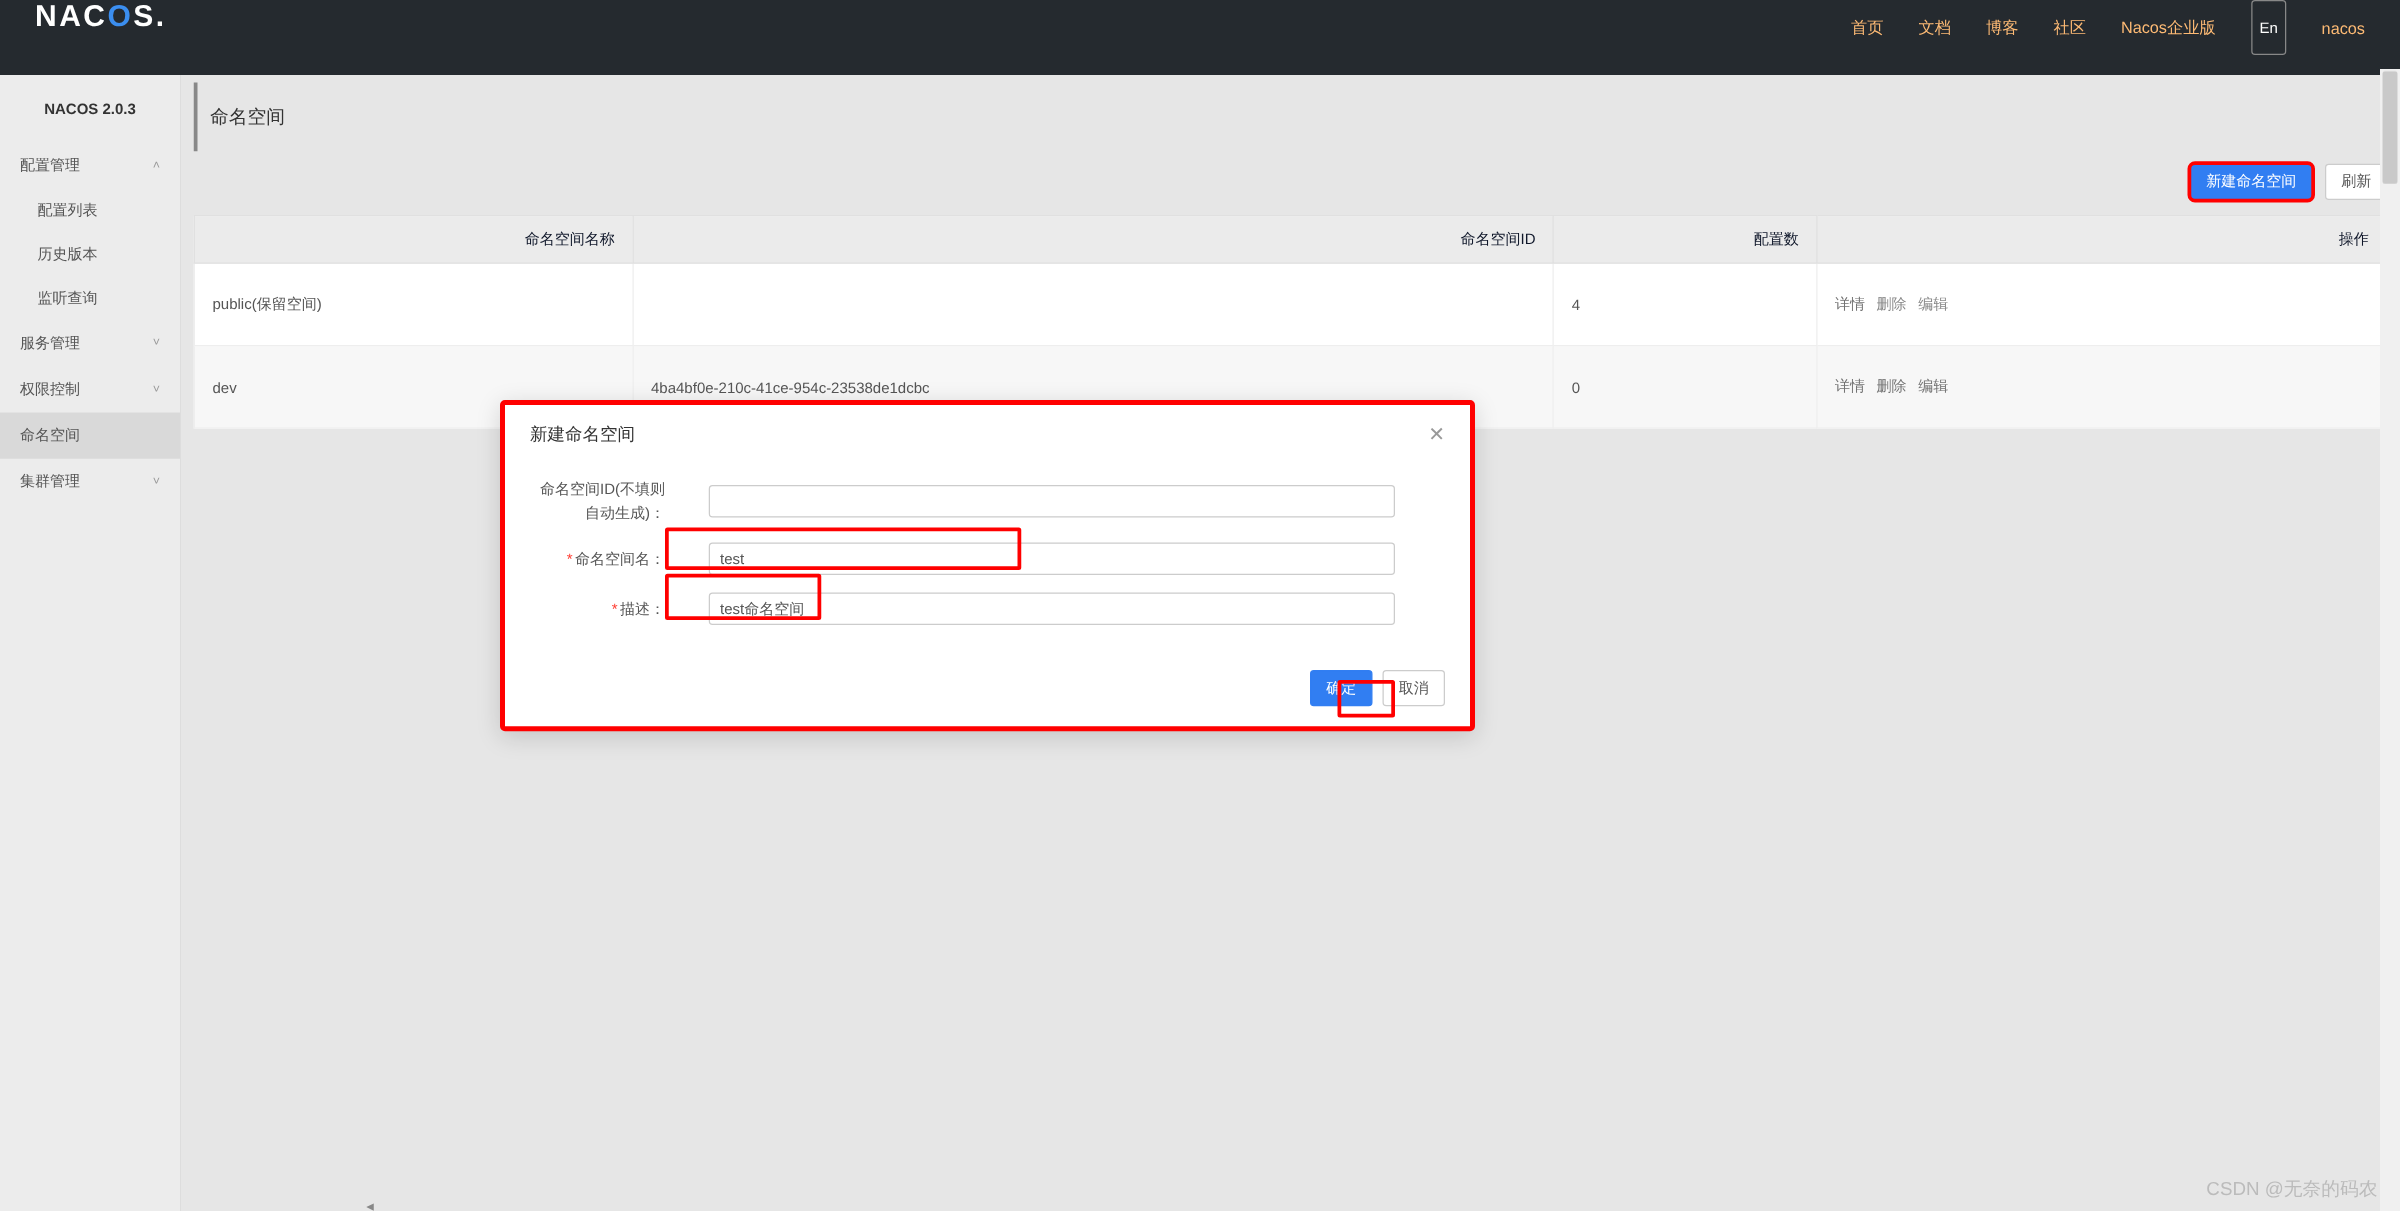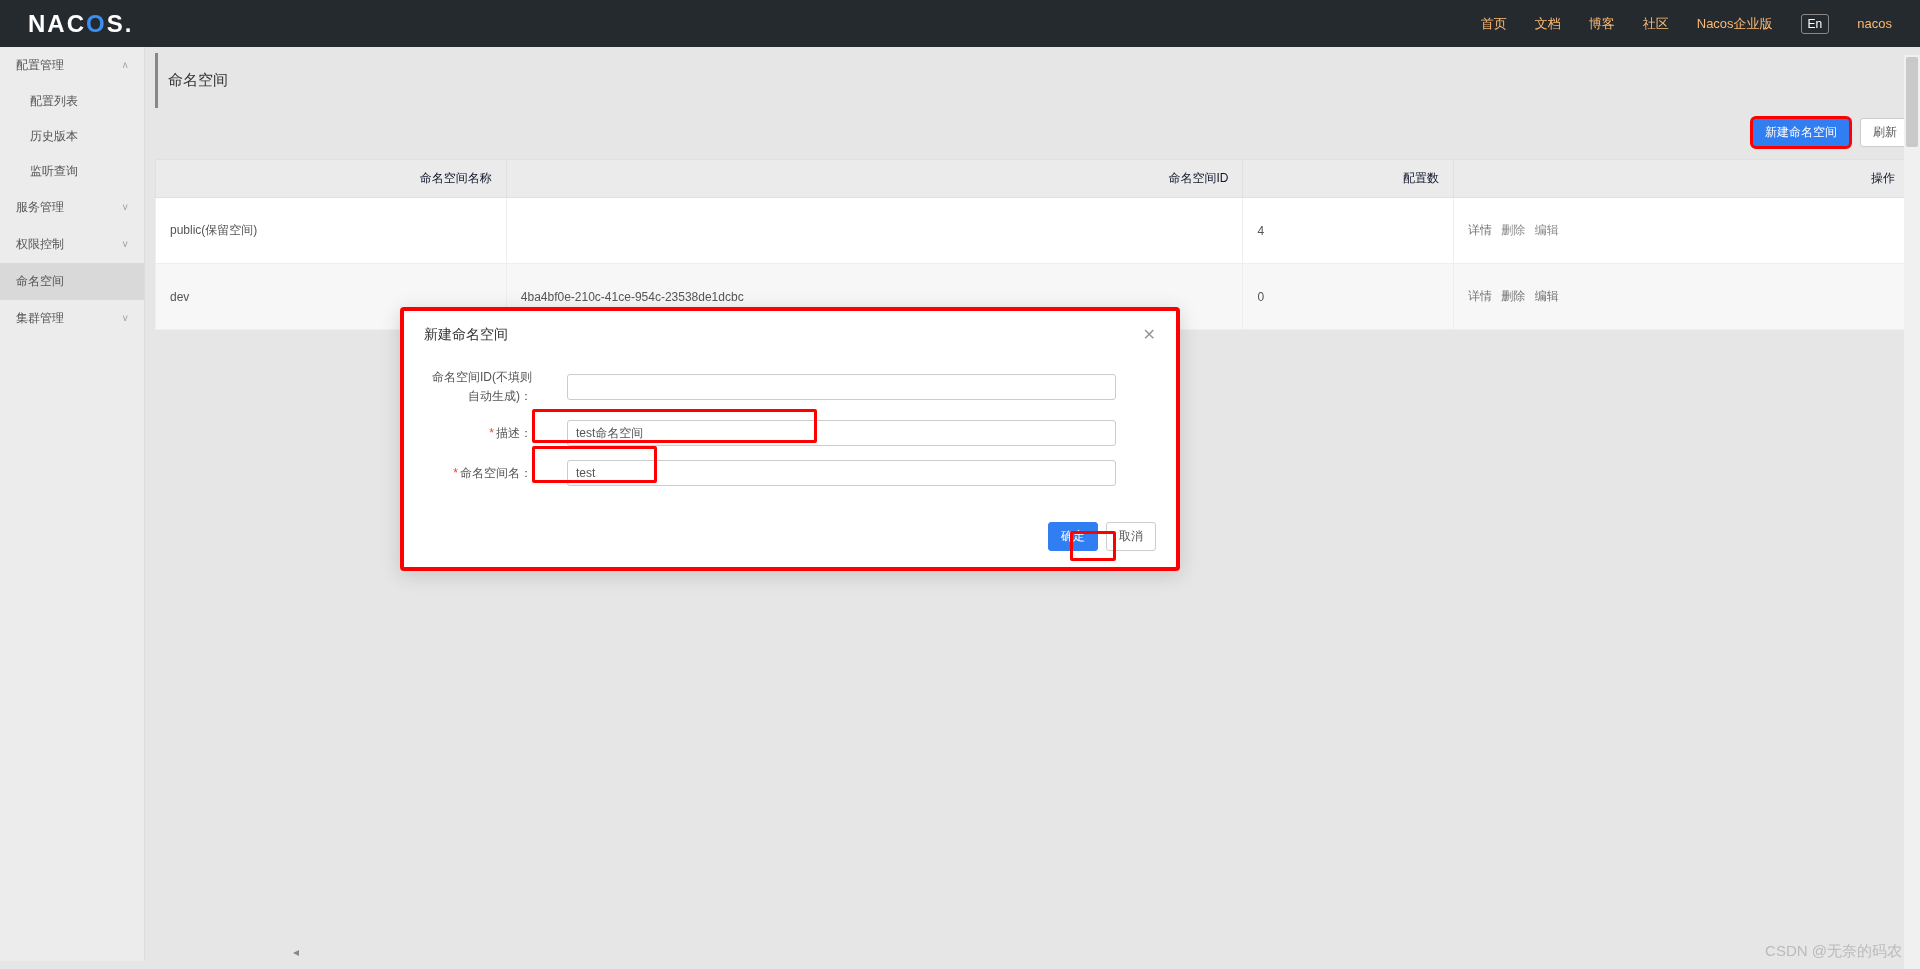--- a/index.html
+++ b/index.html
@@ -1,23 +1,23 @@
 <!DOCTYPE html>
 <html><head>
 <meta charset="utf-8">
 <style>
   * { box-sizing: border-box; margin: 0; padding: 0; }
   body { font-family: "Helvetica Neue", Arial, "PingFang SC", "Microsoft YaHei", sans-serif; font-size: 12px; color: #333; background: #e6e6e6; }
   
-  .topbar { background: #252a2f; height: 47px; display: flex; align-items: center; padding: 0 28px; color: #fff; }
+  .topbar { background: #252a2f; height: 60px; display: flex; align-items: flex-start; padding: 0 28px; color: #fff; }
   .logo { font-size: 24px; font-weight: 700; letter-spacing: 2px; }
   .logo .accent { color: #3b8ef0; }
   .topnav { margin-left: auto; display: flex; align-items: center; gap: 28px; font-size: 13px; }
   .topnav .item { cursor: pointer; color: #fdba74; }
-  .lang-btn { border: 1px solid #888; padding: 2px 6px; border-radius: 3px; font-size: 12px; cursor: pointer; }
+  .lang-btn { border: 1px solid #888; padding: 14px 6px; border-radius: 3px; font-size: 12px; cursor: pointer; }
   
   .body-wrap { display: flex; height: calc(100vh - 55px); position: relative; }
   
   .sidebar { width: 145px; background: #ececec; border-right: 1px solid #ddd; padding-top: 0; }
   .sidebar .version { text-align: center; font-weight: 700; font-size: 12px; padding: 20px 10px; color: #333; }
   .side-item { padding: 10px 16px; font-size: 12px; color: #555; cursor: pointer; display: flex; align-items: center; justify-content: space-between; }
   .side-item .chev { color: #999; font-size: 10px; }
   .side-sub { padding: 9px 16px 9px 30px; font-size: 12px; color: #555; cursor: pointer; }
   .side-item.active, .side-sub.active { background: #d9d9d9; }
   
@@ -71,20 +71,21 @@
     <span class="item">社区</span>
     <span class="item">Nacos企业版</span>
     <span class="lang-btn">En</span>
     <span class="item">nacos</span>
   </div>
 </div>
 
 <div class="body-wrap">
 
   <div class="sidebar">
+    <div class="version">NACOS 2.0.3</div>
     <div class="side-item">
       <span>配置管理</span>
       <span class="chev">˄</span>
     </div>
     <div class="side-sub">配置列表</div>
     <div class="side-sub">历史版本</div>
     <div class="side-sub">监听查询</div>
     <div class="side-item">
       <span>服务管理</span>
       <span class="chev">˅</span>
@@ -149,26 +150,26 @@
     <div class="modal-head">
       <span>新建命名空间</span>
       <span class="modal-close">✕</span>
     </div>
     <div class="modal-body">
       <div class="form-row">
         <div class="form-label">命名空间ID(不填则自动生成)：</div>
         <input class="form-input" value="" style="">
       </div>
       <div class="form-row">
+        <div class="form-label"><span class="req">*</span><span>命名空间名：</span></div>
+        <input class="form-input" value="test" style="">
+      </div>
+      <div class="form-row">
         <div class="form-label"><span class="req">*</span><span>描述：</span></div>
         <input class="form-input" value="test命名空间" style="">
-      </div>
-      <div class="form-row">
-        <div class="form-label"><span class="req">*</span><span>命名空间名：</span></div>
-        <input class="form-input" value="test" style="">
       </div>
     </div>
     <div class="modal-foot">
       <button class="btn btn-primary">确定</button>
       <button class="btn">取消</button>
     </div>
 
     <div class="hl-box-name" style="top:98px;"></div>
     <div class="hl-box-desc" style="top:135px;"></div>
     <div class="hl-box-ok"></div>

